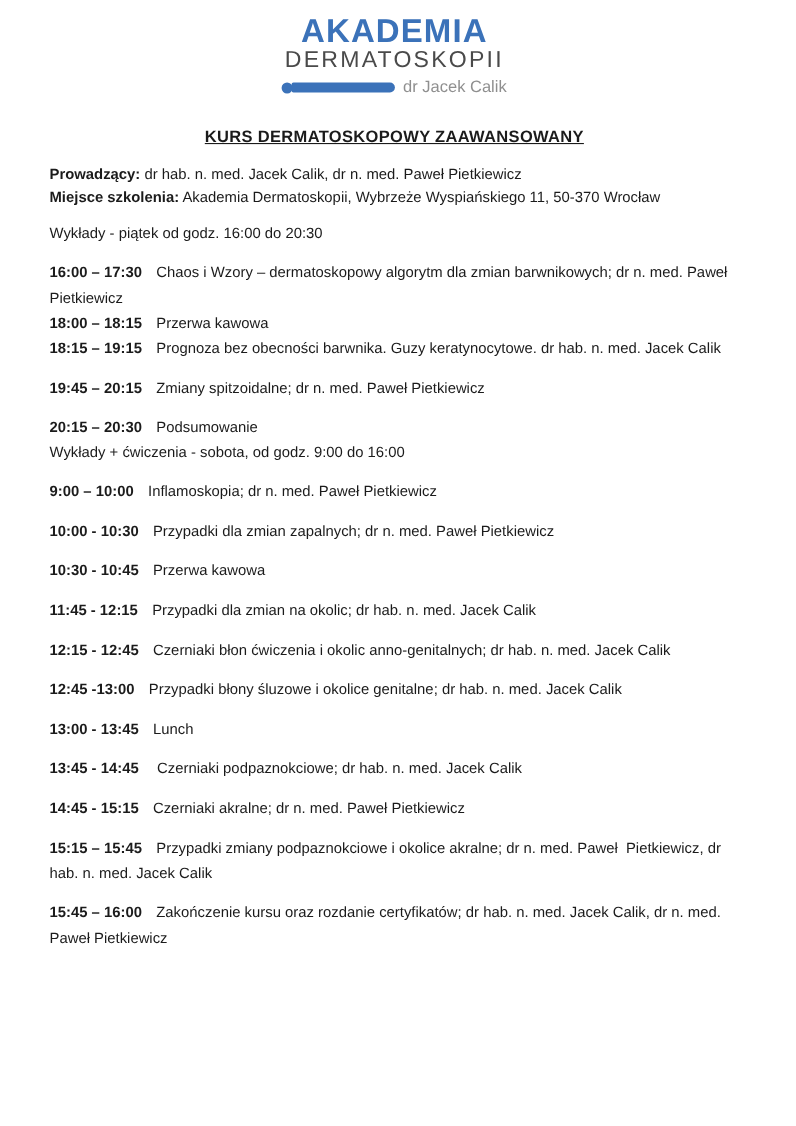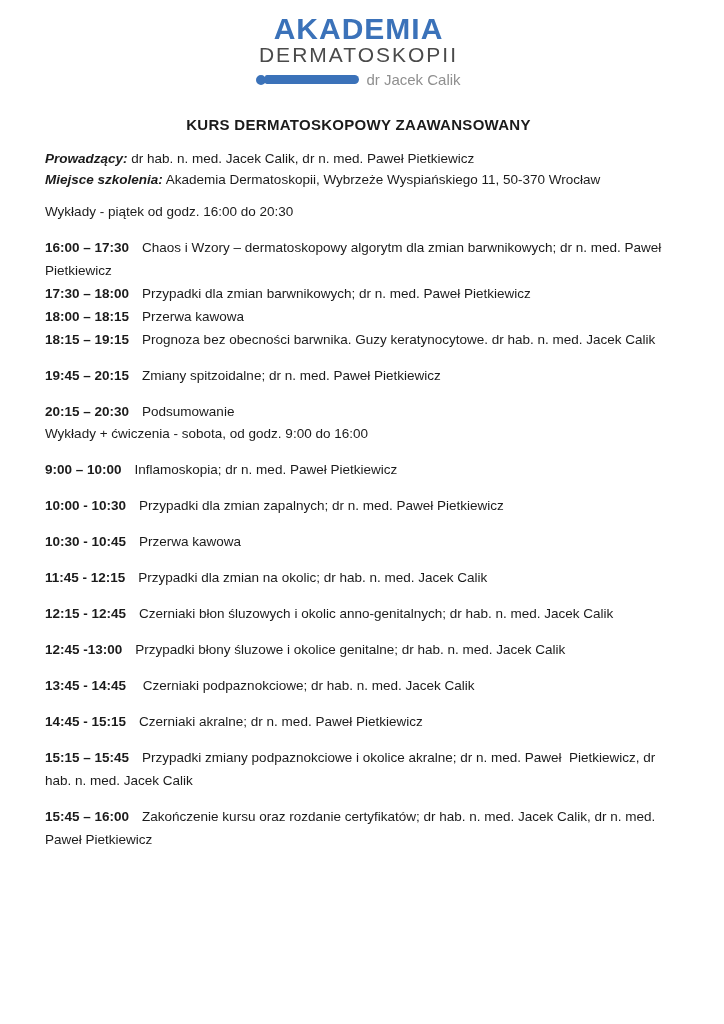--- a/index.html
+++ b/index.html
@@ -11,23 +11,23 @@
     font-size:13.5px;color:var(--ink);
     padding:14px 52px 0 45px;
   }
   .logo{text-align:center;}
   .logo-line1{color:var(--blue);font-weight:bold;font-size:30px;line-height:30px;letter-spacing:1px;}
   .logo-line2{color:var(--dark);font-weight:normal;font-size:21px;line-height:22px;letter-spacing:2px;}
   .logo-scope{display:flex;align-items:center;justify-content:center;margin-top:3px;height:21px;}
   .scope-ring{width:9px;height:9px;border:5px solid var(--blue);border-radius:50%;flex:none;}
   .scope-bar{width:94px;height:9px;background:var(--blue);border-radius:2px 5px 5px 2px;margin-left:-1px;flex:none;}
   .logo-byline{color:var(--gray);font-size:15px;margin-left:7px;line-height:14px;}
-  .title{font-size:15px;font-weight:bold;text-align:center;margin:26px 0 14px;line-height:18px;letter-spacing:.3px;}
+  .title{font-size:15px;font-weight:bold;text-align:center;margin:26px 0 14px;line-height:18px;letter-spacing:.3px;text-decoration:underline;}
   .info{margin:0;line-height:21px;}
-  .info b{font-weight:bold;font-style:italic;}
+  .info b{font-weight:bold;}
   .section-heading{font-weight:normal;margin:0;line-height:22px;}
   #sections section:first-child .section-heading{margin-top:11px;margin-bottom:10px;}
   .item{margin:0;line-height:23px;}
   .item.gap{margin-top:13px;}
   .item-time{font-weight:bold;padding-right:13px;white-space:pre;}
   .item-text{white-space:pre-wrap;}
 </style>
 </head>
 <body>
 
@@ -47,21 +47,20 @@
 
   <p class="info"><b>Prowadzący:</b> <span>dr hab. n. med. Jacek Calik, dr n. med. Paweł Pietkiewicz</span></p>
   <p class="info"><b>Miejsce szkolenia:</b> <span>Akademia Dermatoskopii, Wybrzeże Wyspiańskiego 11, 50-370 Wrocław</span></p>
 
   <div id="sections">
   <section>
     <p class="section-heading">Wykłady - piątek od godz. 16:00 do 20:30</p>
     <div>
   <p class="item gap"><span class="item-time">16:00 – 17:30</span><span class="item-text">Chaos i Wzory – dermatoskopowy algorytm dla zmian barwnikowych; dr n. med. Paweł Pietkiewicz</span></p>
 
-  <p class="item"><span class="item-time">17:30 – 18:00</span><span class="item-text">Przypadki dla zmian barwnikowych; dr n. med. Paweł Pietkiewicz</span></p>
 
   <p class="item"><span class="item-time">18:00 – 18:15</span><span class="item-text">Przerwa kawowa</span></p>
 
   <p class="item"><span class="item-time">18:15 – 19:15</span><span class="item-text">Prognoza bez obecności barwnika. Guzy keratynocytowe. dr hab. n. med. Jacek Calik</span></p>
 
 
   <p class="item gap"><span class="item-time">19:45 – 20:15</span><span class="item-text">Zmiany spitzoidalne; dr n. med. Paweł Pietkiewicz</span></p>
 
   <p class="item gap"><span class="item-time">20:15 – 20:30</span><span class="item-text">Podsumowanie</span></p>
 </div>
@@ -72,24 +71,25 @@
     <div>
   <p class="item gap"><span class="item-time">9:00 – 10:00</span><span class="item-text">Inflamoskopia; dr n. med. Paweł Pietkiewicz</span></p>
 
   <p class="item gap"><span class="item-time">10:00 - 10:30</span><span class="item-text">Przypadki dla zmian zapalnych; dr n. med. Paweł Pietkiewicz</span></p>
 
   <p class="item gap"><span class="item-time">10:30 - 10:45</span><span class="item-text">Przerwa kawowa</span></p>
 
 
   <p class="item gap"><span class="item-time">11:45 - 12:15</span><span class="item-text">Przypadki dla zmian na okolic; dr hab. n. med. Jacek Calik</span></p>
 
-  <p class="item gap"><span class="item-time">12:15 - 12:45</span><span class="item-text">Czerniaki błon śluzowych i okolic anno-genitalnych; dr hab. n. med. Jacek Calik</span></p>
+  <p class="item gap"><span class="item-time">12:15 - 12:45</span><span class="item-text">Czerniaki błon ćwiczenia i okolic anno-genitalnych; dr hab. n. med. Jacek Calik</span></p>
 
   <p class="item gap"><span class="item-time">12:45 -13:00</span><span class="item-text">Przypadki błony śluzowe i okolice genitalne; dr hab. n. med. Jacek Calik</span></p>
 
+  <p class="item gap"><span class="item-time">13:00 - 13:45</span><span class="item-text">Lunch</span></p>
 
   <p class="item gap"><span class="item-time">13:45 - 14:45</span><span class="item-text"> Czerniaki podpaznokciowe; dr hab. n. med. Jacek Calik</span></p>
 
   <p class="item gap"><span class="item-time">14:45 - 15:15</span><span class="item-text">Czerniaki akralne; dr n. med. Paweł Pietkiewicz</span></p>
 
   <p class="item gap"><span class="item-time">15:15 – 15:45</span><span class="item-text">Przypadki zmiany podpaznokciowe i okolice akralne; dr n. med. Paweł  Pietkiewicz, dr hab. n. med. Jacek Calik</span></p>
 
   <p class="item gap"><span class="item-time">15:45 – 16:00</span><span class="item-text">Zakończenie kursu oraz rozdanie certyfikatów; dr hab. n. med. Jacek Calik, dr n. med. Paweł Pietkiewicz</span></p>
 </div>
   </section>

